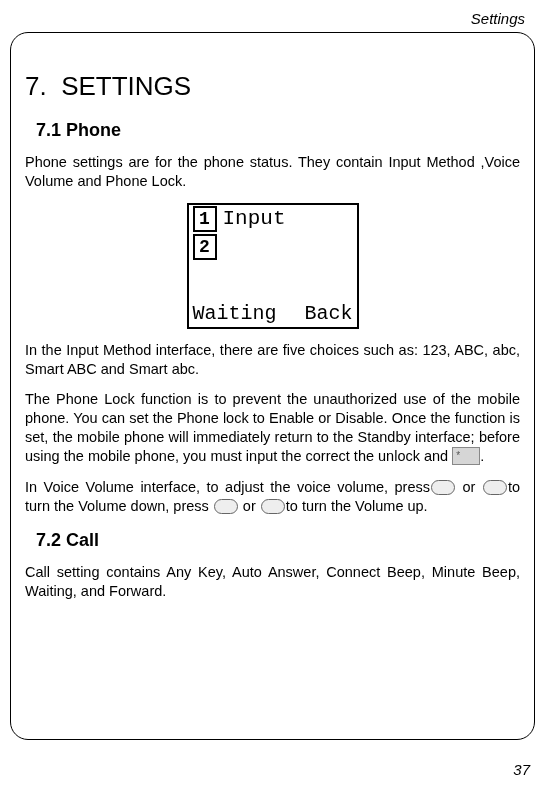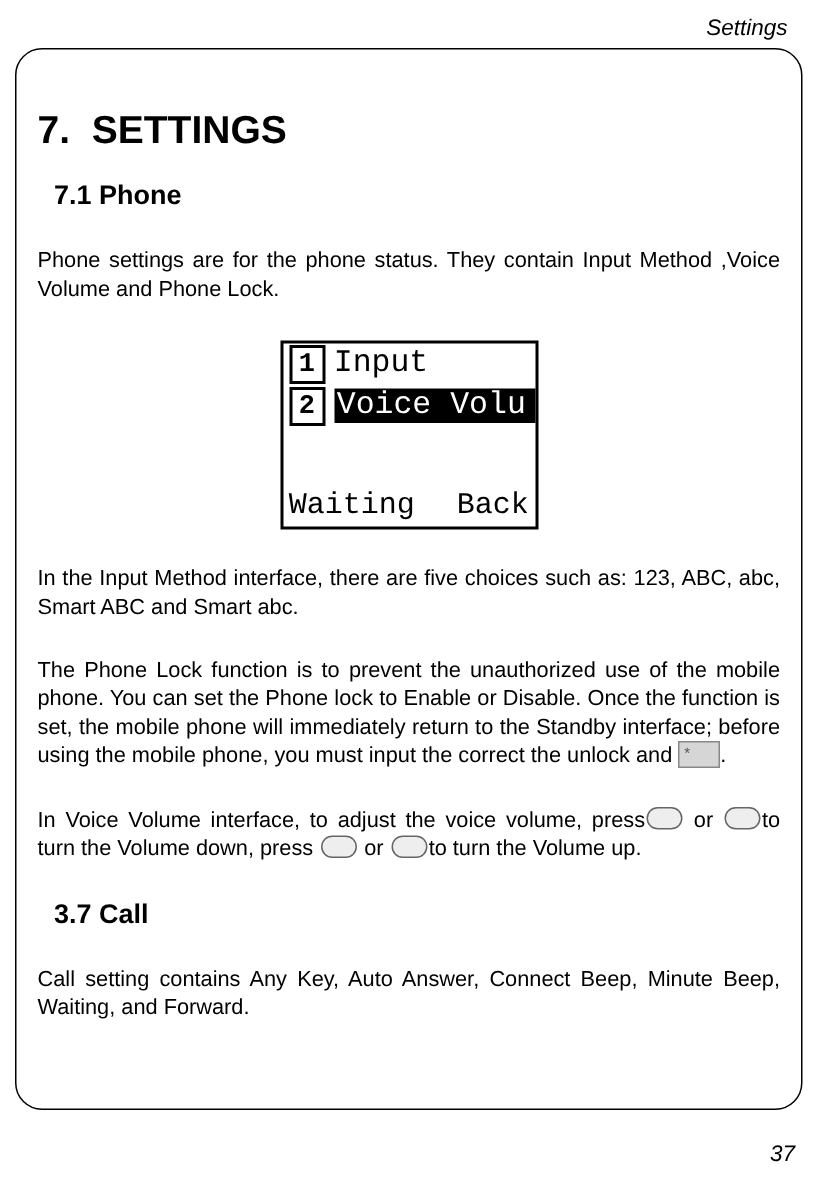--- a/index.html
+++ b/index.html
@@ -30,32 +30,32 @@
     left: 10px;
     right: 10px;
     bottom: 50px;
     border: 1.5px solid #000;
     border-radius: 18px;
     padding: 20px 14px 14px 14px;
     box-sizing: border-box;
   }
   .chapter-title {
     font-size: 26px;
-    font-weight: bold;
+    font-weight: normal;
     margin: 18px 0 18px 0;
   }
   .section-title {
     font-size: 18px;
     font-weight: bold;
     margin: 14px 0 10px 11px;
   }
   .para {
     font-size: 14.5px;
     line-height: 1.3;
-    margin: 24px 0;
+    margin: 12px 0;
     text-align: justify;
   }
   .screen-wrap {
     display: flex;
     justify-content: center;
     margin: 8px 0 10px 0;
   }
   .lcd {
     width: 172px;
     height: 126px;
@@ -155,39 +155,38 @@
     <div class="para">Phone settings are for the phone status. They contain Input Method ,Voice Volume and Phone Lock.</div>
 
     <div class="screen-wrap">
       <div class="lcd">
         <div class="lcd-row">
           <span class="lcd-num">1</span>
           <span class="lcd-text">Input</span>
         </div>
         <div class="lcd-row sel">
           <span class="lcd-num">2</span>
-          <span class="lcd-text">Voice Volu</span>
         </div>
         <div class="lcd-softkeys">
           <span>Waiting</span>
           <span>Back</span>
         </div>
       </div>
     </div>
 
     <div class="para">In the Input Method interface, there are five choices such as: 123, ABC, abc, Smart ABC and Smart abc.</div>
 
     <div class="para">
       <span>The Phone Lock function is to prevent the unauthorized use of the mobile phone. You can set the Phone lock to Enable or Disable. Once the function is set, the mobile phone will immediately return to the Standby interface; before using the mobile phone, you must input the correct the unlock and </span><span class="inline-key-img">*</span><span>.</span>
     </div>
 
     <div class="para">
       <span>In Voice Volume interface, to adjust the voice volume, press</span><span class="inline-key"></span><span> or </span><span class="inline-key"></span><span>to turn the Volume down, press </span><span class="inline-key"></span><span> or </span><span class="inline-key"></span><span>to turn the Volume up.</span>
     </div>
 
-    <div class="section-title">3.7 Call</div>
+    <div class="section-title">7.2 Call</div>
 
     <div class="para">Call setting contains   Any Key, Auto Answer, Connect Beep, Minute Beep, Waiting, and Forward.</div>
 
   </div>
 
   <div class="page-number">37</div>
 </div>
 
 </body></html>

